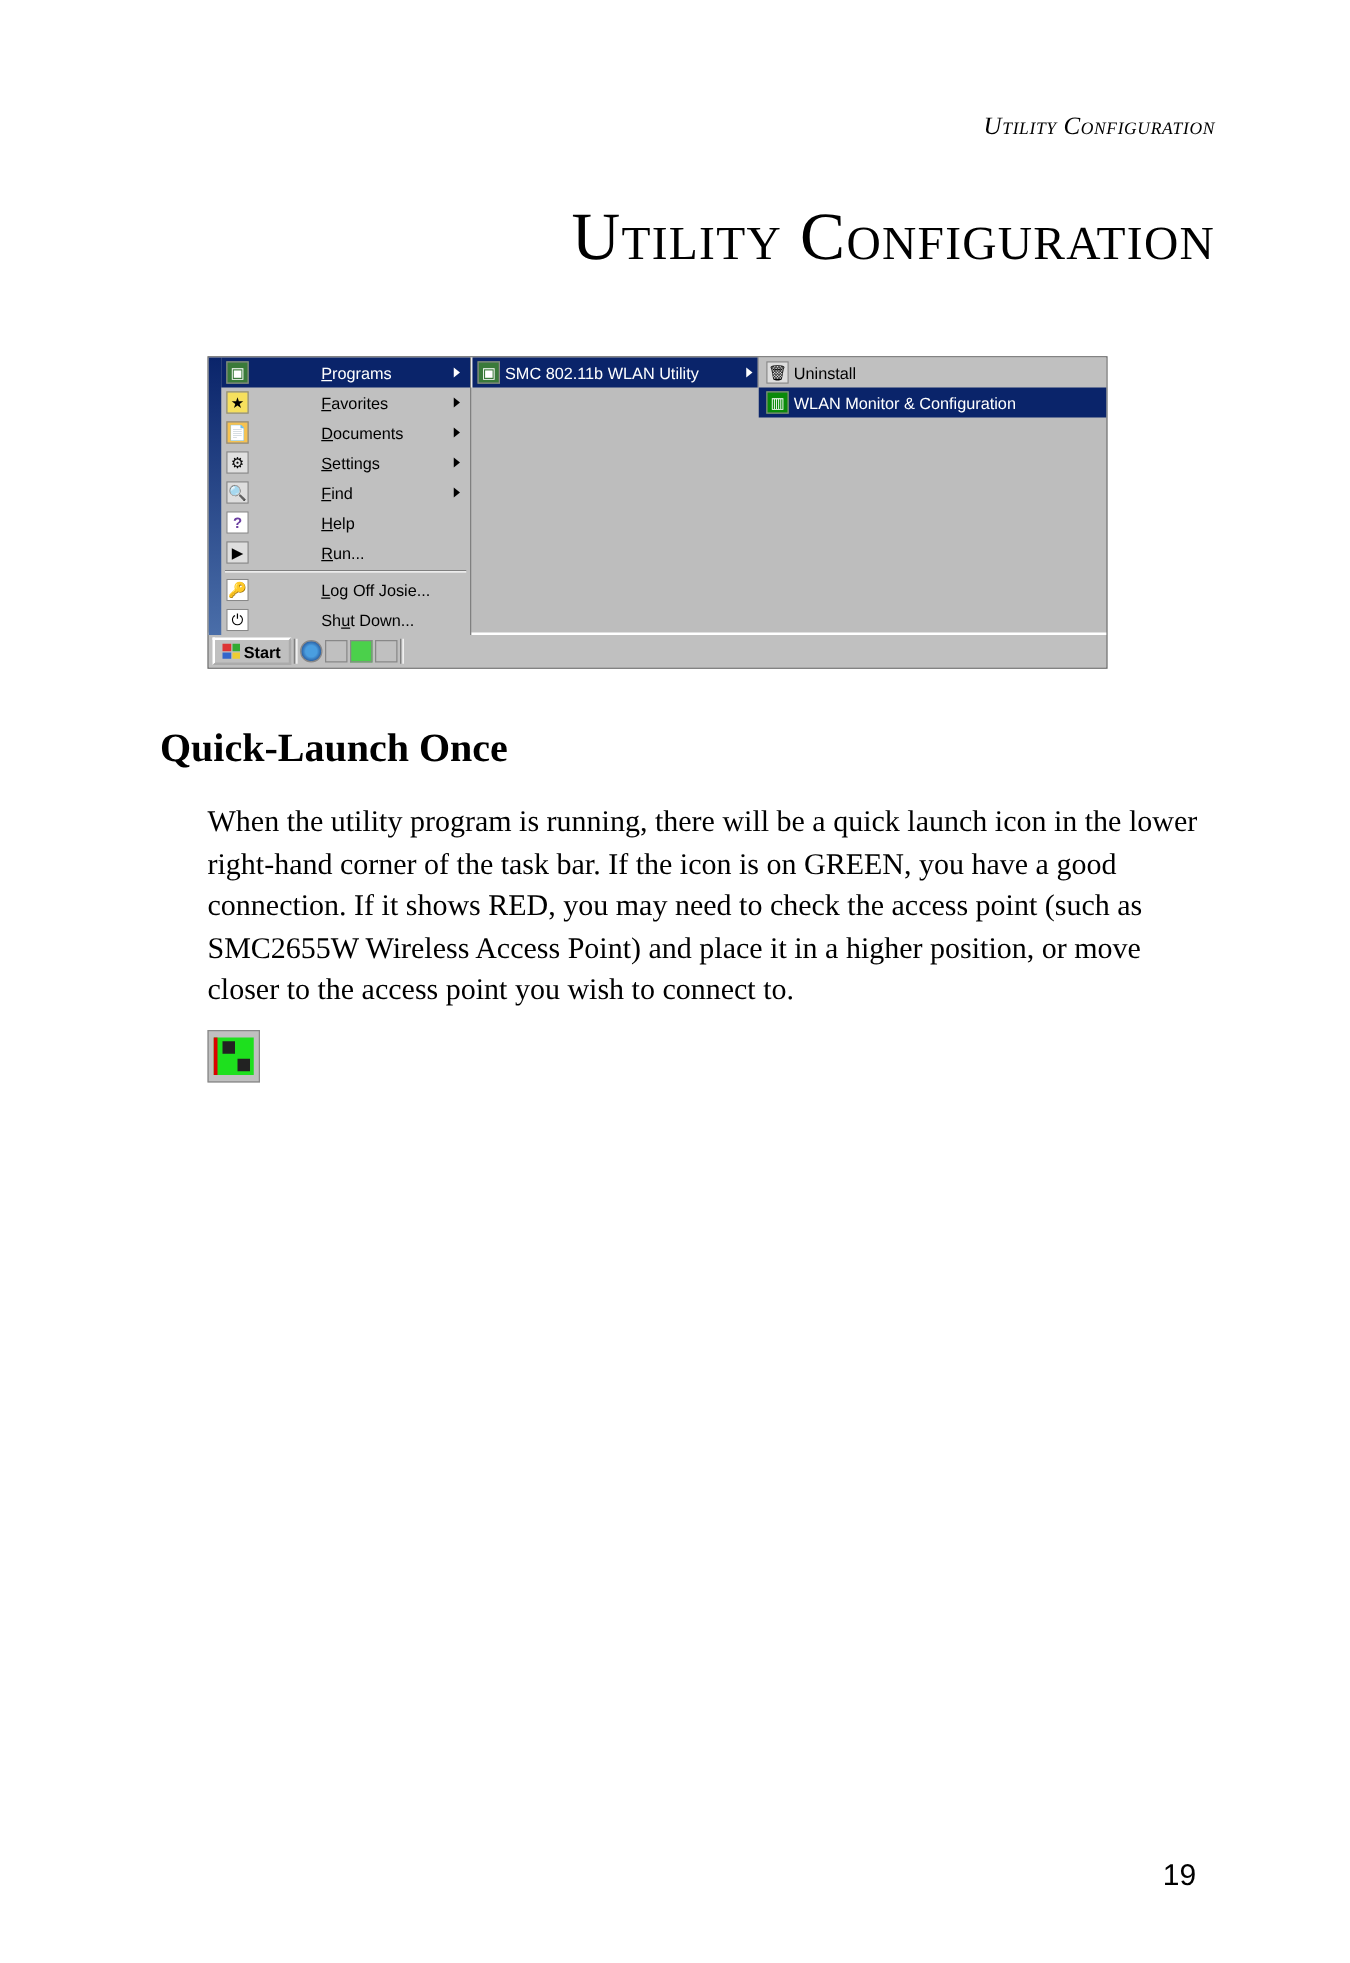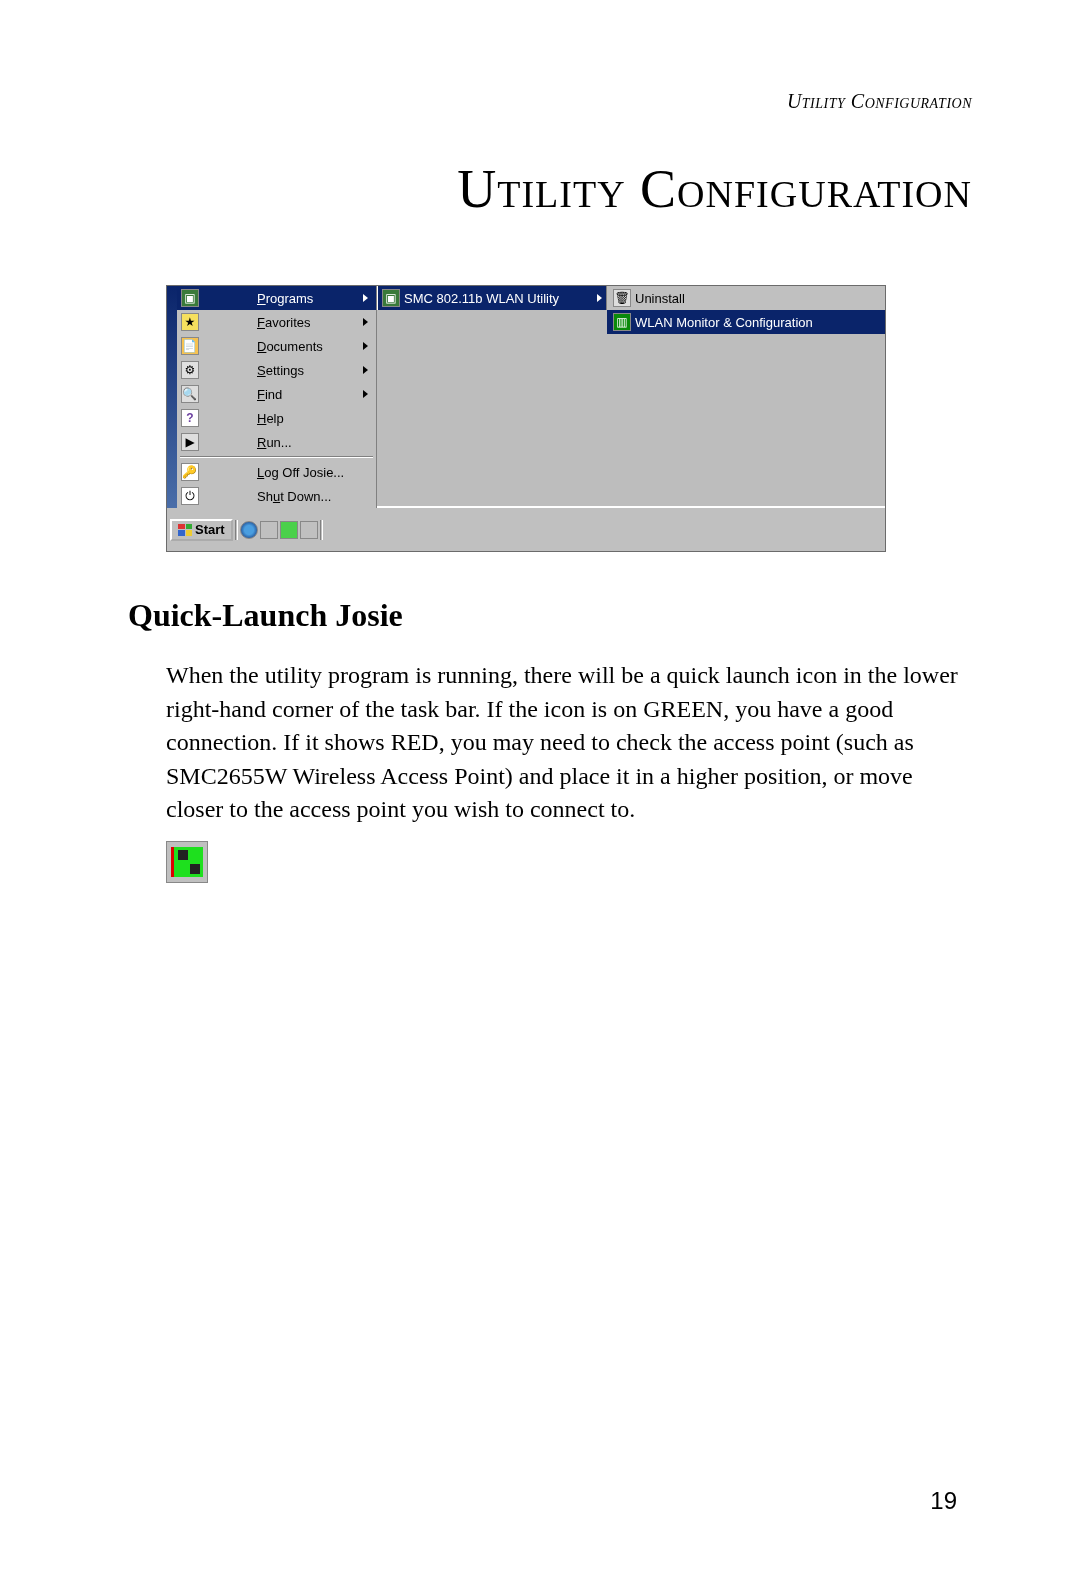--- a/index.html
+++ b/index.html
@@ -163,21 +163,21 @@
 .ic-find { background: #dedede; border: 1px solid #888; }
 .ic-help { background: #fff; color: #6b3fa0; border: 1px solid #888; font-weight: 700; }
 .ic-run { background: #dedede; border: 1px solid #888; }
 .ic-log { background: #fff; border: 1px solid #888; }
 .ic-shut { background: #fff; border: 1px solid #888; }
 .ic-sub { background: #3a7a3a; border: 1px solid #888; }
 .ic-un { background: #dedede; border: 1px solid #888; }
 .ic-mon { background: #0a8a0a; border: 1px solid #888; }
 .u { text-decoration: underline; }
 .taskbar {
-  height: 45px;
+  height: 28px;
   background: #c0c0c0;
   border-top: 2px solid #fff;
   display: flex;
   align-items: center;
   padding: 2px 3px;
   gap: 2px;
 }
 .start-btn {
   height: 22px;
   padding: 0 6px;
@@ -329,20 +329,20 @@
       </div>
       <div class="task-sep"></div>
       <span class="ql ql-ie"></span>
       <span class="ql ql-d"></span>
       <span class="ql ql-o"></span>
       <span class="ql ql-v"></span>
       <div class="task-sep"></div>
     </div>
   </div>
 
-  <h2 class="section-h2">Quick-Launch Josie</h2>
+  <h2 class="section-h2">Quick-Launch Once</h2>
   <p class="body-text">When the utility program is running, there will be a quick launch icon in the lower right-hand corner of the task bar. If the icon is on GREEN, you have a good connection. If it shows RED, you may need to check the access point (such as SMC2655W Wireless Access Point) and place it in a higher position, or move closer to the access point you wish to connect to.</p>
   <div class="tray-icon">
     <div class="tray-icon-inner"></div>
   </div>
 </div>
 
 <div class="page-num">19</div>
 
 </body></html>

